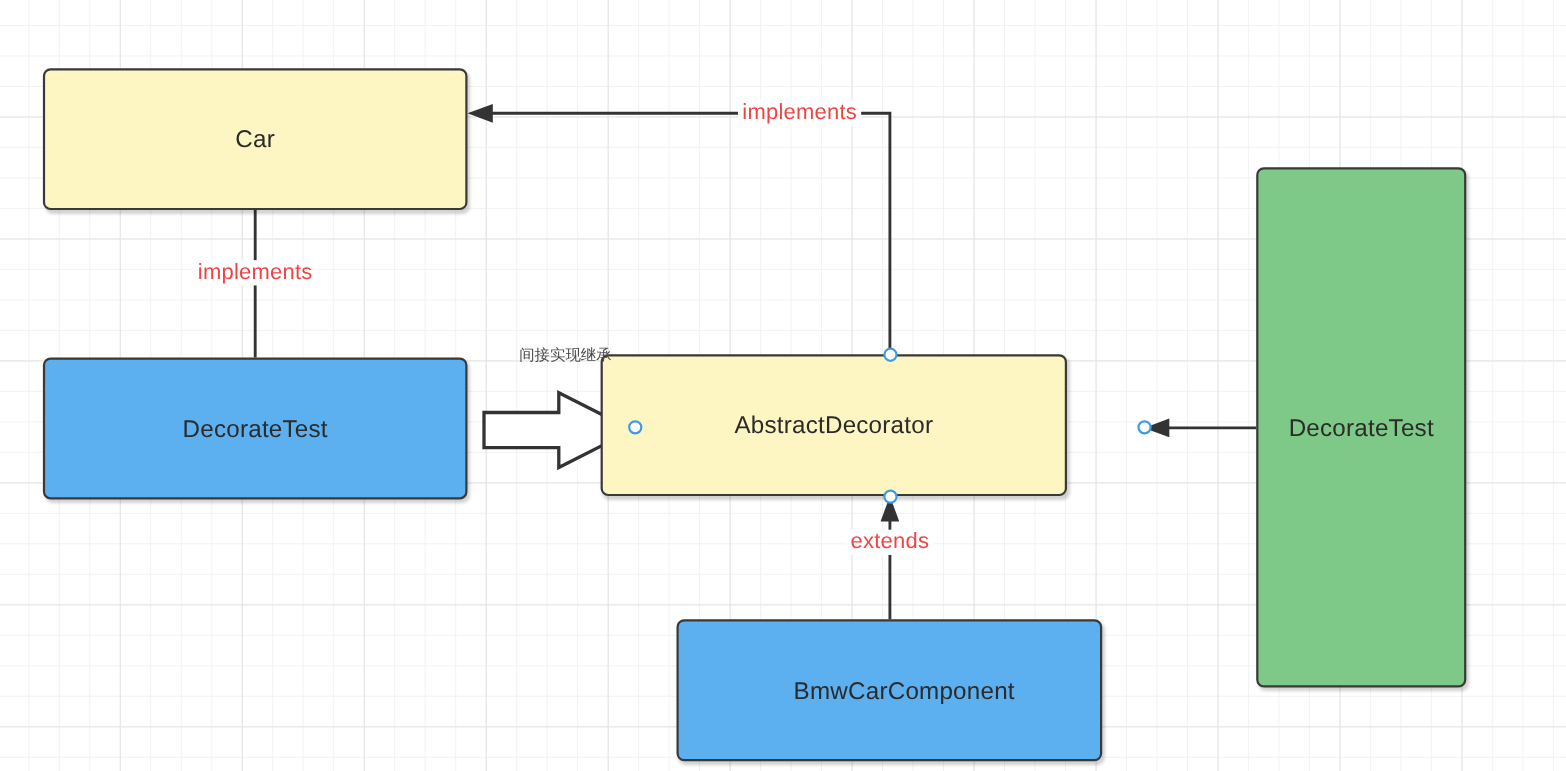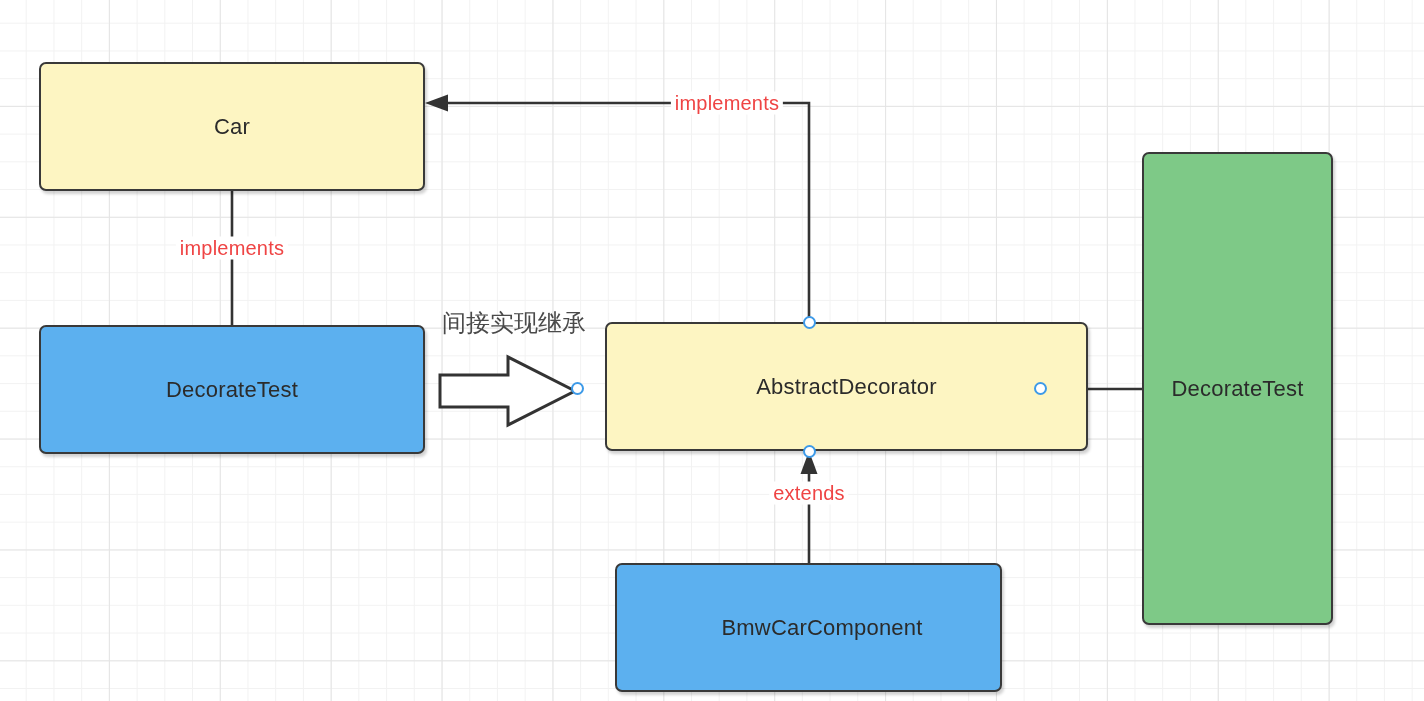--- a/index.html
+++ b/index.html
@@ -75,21 +75,21 @@
     font-size: 20px;
     color: #ef4444;
     background: #ffffff;
     padding: 0 4px;
     white-space: nowrap;
     transform: translate(-50%, -50%);
     letter-spacing: 0.2px;
   }
   .note-label {
     position: absolute;
-    font-size: 24px;
+    font-size: 14px;
     color: #4a4a4a;
     white-space: nowrap;
     transform: translate(-50%, -50%);
     background: transparent;
   }
 
   
   .handle {
     position: absolute;
     width: 13px;
@@ -135,21 +135,21 @@
   </svg>
 
   <div class="node" style="left:39px; top:38px; width:386px; height:129px; background:#fdf5c2;margin-top:24px;">
     <span class="node-label">Car</span>
   </div>
 
   <div class="node" style="left:39px; top:325px; width:386px; height:129px; background:#5cb0ef;">
     <span class="node-label">DecorateTest</span>
   </div>
 
-  <div class="node" style="left:605px; top:322px; width:483px; height:129px; background:#fdf5c2;">
+  <div class="node" style="left:546px; top:322px; width:424px; height:129px; background:#fdf5c2;">
     <span class="node-label">AbstractDecorator</span>
   </div>
 
   <div class="node" style="left:615px; top:563px; width:387px; height:129px; background:#5cb0ef;padding-left:27px;">
     <span class="node-label">BmwCarComponent</span>
   </div>
 
   <div class="node" style="left:1142px; top:152px; width:191px; height:473px; background:#7ec987;">
     <span class="node-label">DecorateTest</span>
   </div>

